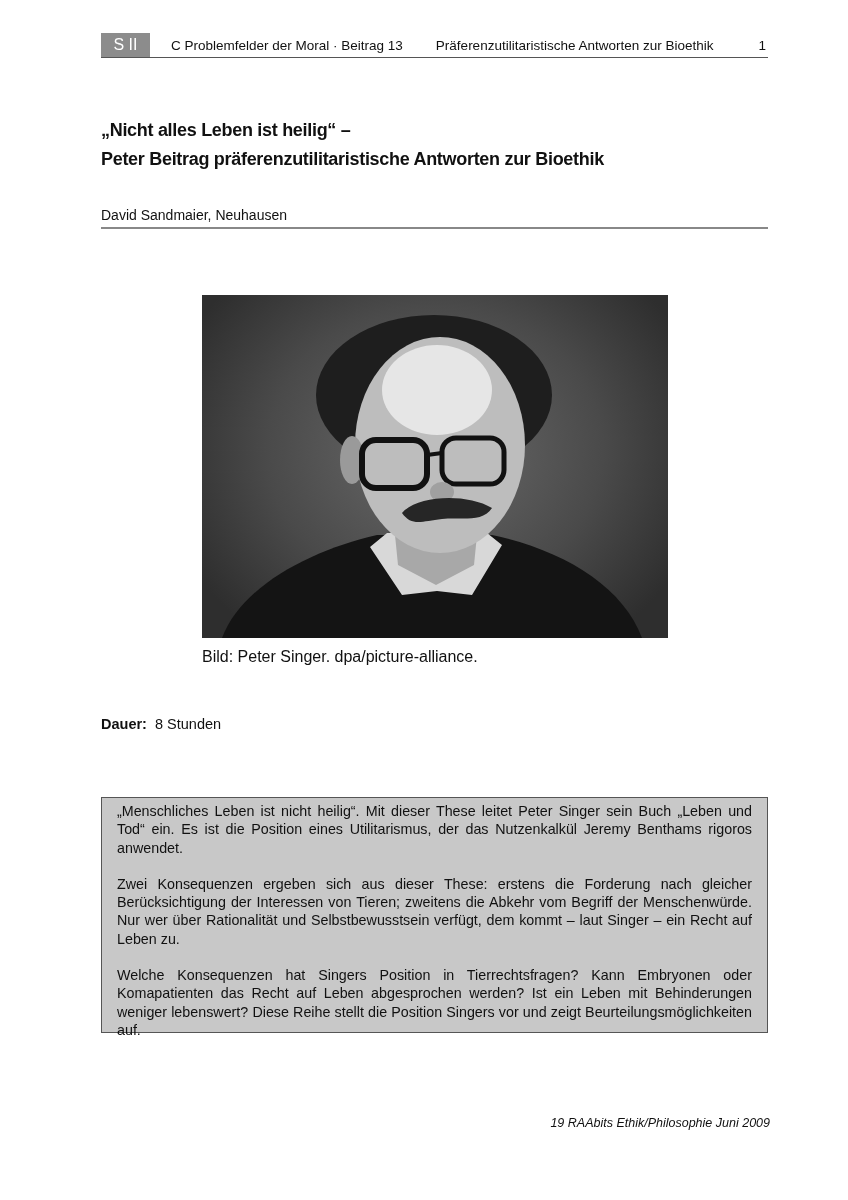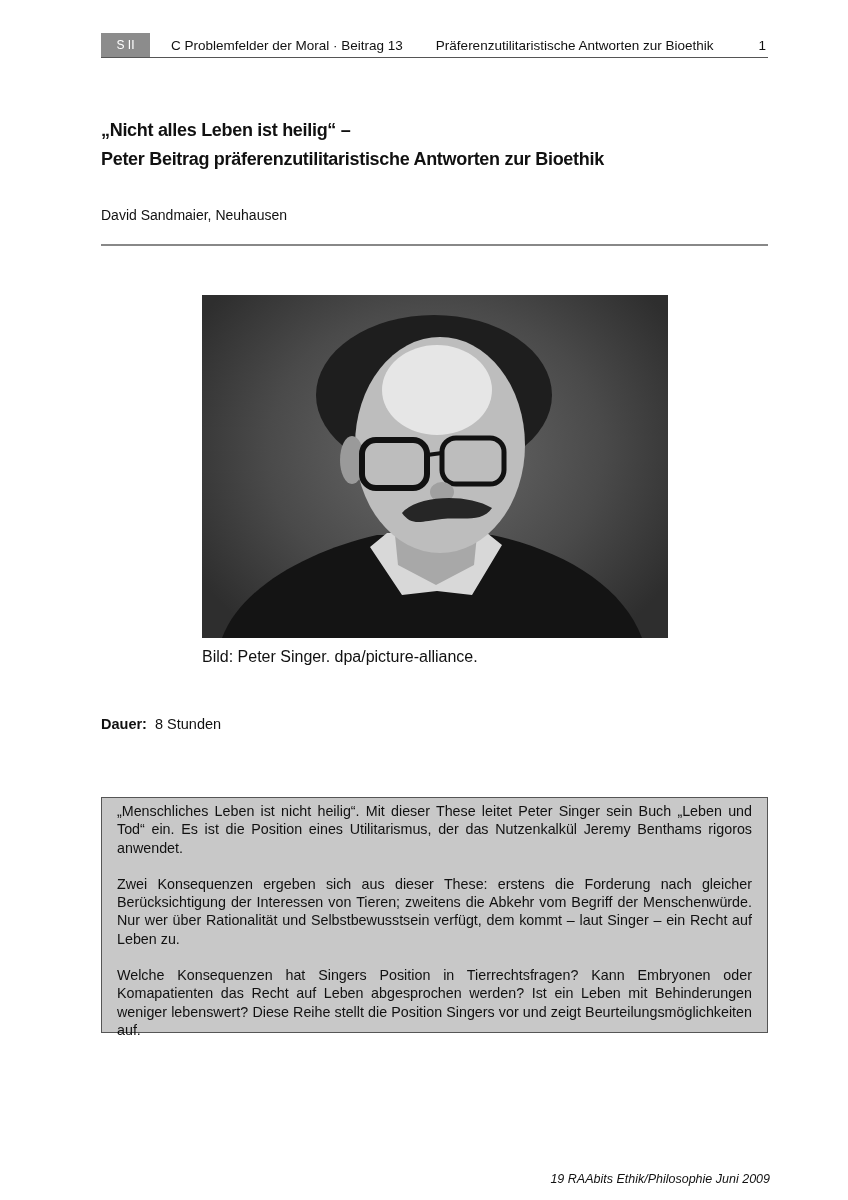--- a/index.html
+++ b/index.html
@@ -1,39 +1,39 @@
 <!DOCTYPE html>
 <html><head>
 <meta charset="utf-8">
 <style>
   html, body { margin:0; padding:0; background:#fff; }
   body { width:848px; height:1200px; position:relative; overflow:hidden;
          font-family:"Liberation Sans", sans-serif; color:#111; }
   .header { position:absolute; left:101px; top:33px; width:667px; height:24px;
             border-bottom:1.5px solid #555; display:flex; align-items:center; font-size:13.5px; }
   .level { background:#8c8c8c; color:#fff; width:49px; height:24px; display:flex;
-           align-items:center; justify-content:center; font-size:12px; }
+           align-items:center; justify-content:center; font-size:16px; }
   .section { margin-left:21px; }
   .topic { margin-left:33px; }
   .pagenum { margin-left:auto; margin-right:2px; }
   .title { position:absolute; left:101px; top:116px; width:680px; font-weight:bold;
            font-size:18px; line-height:29px; letter-spacing:-0.3px; }
   .author { position:absolute; left:101px; top:207px; width:667px; font-size:14px;
-            padding-bottom:21px; border-bottom:2px solid #888; }
+            padding-bottom:4px; border-bottom:2px solid #888; }
   .photo { position:absolute; left:202px; top:295px; width:466px; height:343px;
            background:radial-gradient(ellipse 60% 70% at 50% 45%, #6a6a6a 0%, #4a4a4a 60%, #2e2e2e 100%);
            overflow:hidden; }
   .caption { position:absolute; left:202px; top:648px; font-size:16px; }
   .meta { position:absolute; left:101px; top:715px; font-size:14.5px; line-height:18px; }
   .meta b { font-weight:bold; }
   .abstract { position:absolute; left:101px; top:797px; width:635px; height:230px;
               background:#c8c8c8; border:1px solid #555; padding:4px 15px 0 15px;
               font-size:14.3px; line-height:18.3px; text-align:justify; }
   .abstract p { margin:0 0 18px 0; }
-  .footer { position:absolute; right:78px; top:1172px; font-style:italic; font-size:12.5px; }
+  .footer { position:absolute; right:78px; top:1116px; font-style:italic; font-size:12.5px; }
 </style>
 </head>
 <body>
 
 <div class="header">
   <div class="level">S II</div>
   <span class="section">C Problemfelder der Moral · Beitrag 13</span>
   <span class="topic">Präferenzutilitaristische Antworten zur Bioethik</span>
   <span class="pagenum">1</span>
 </div>

